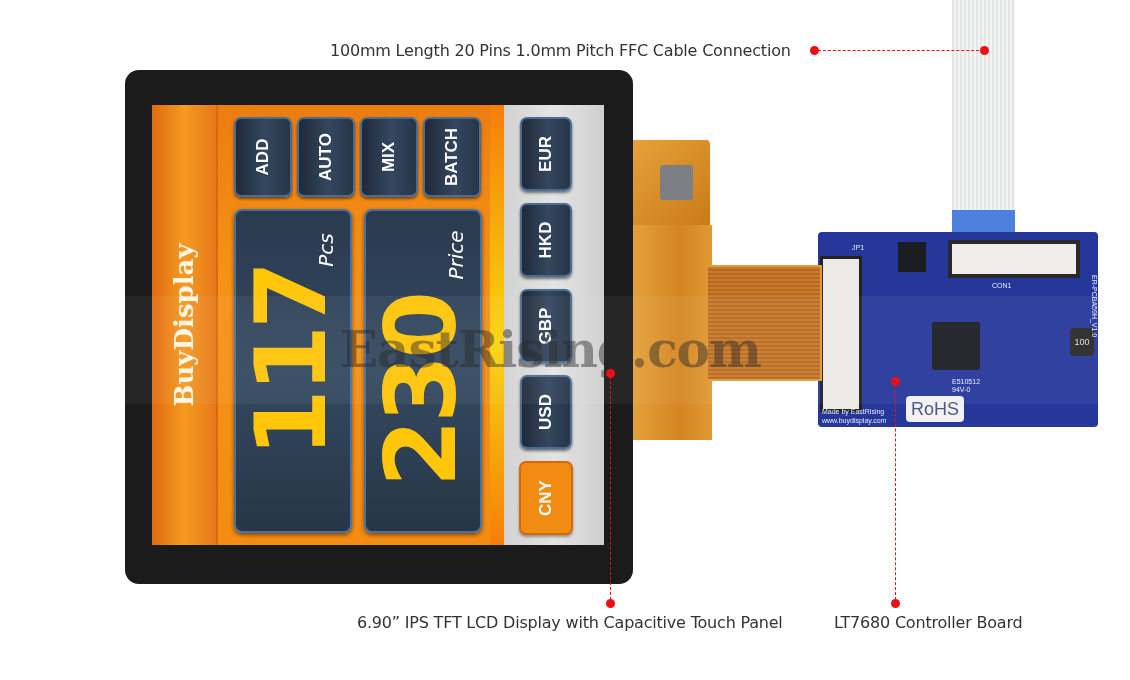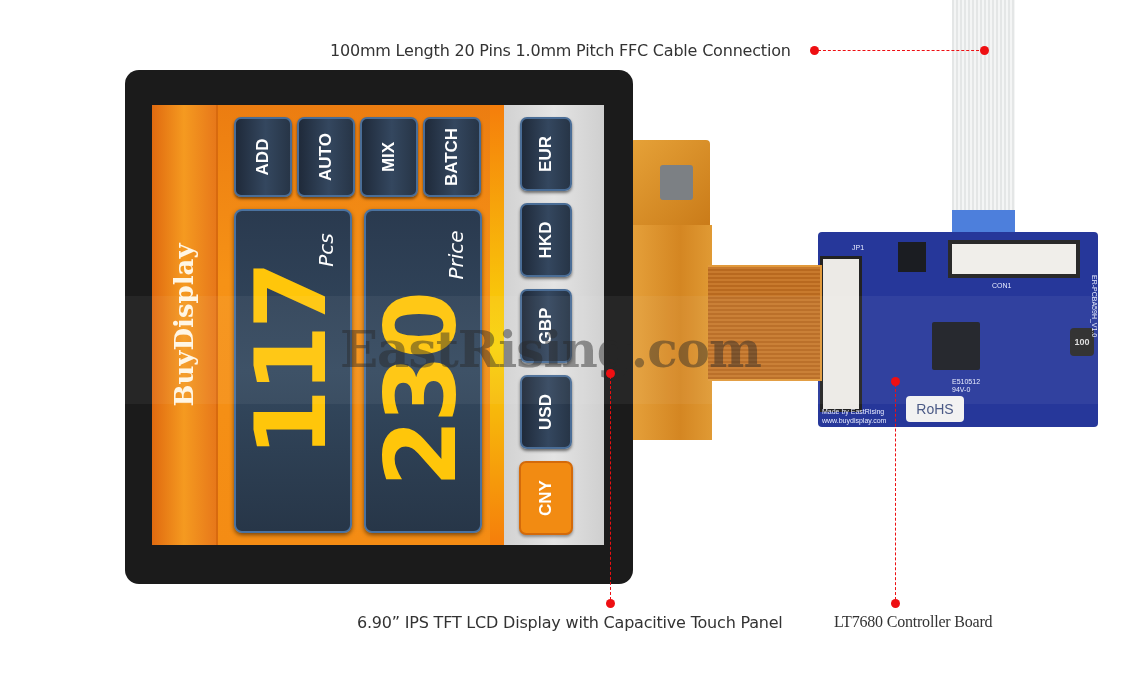--- a/index.html
+++ b/index.html
@@ -49,22 +49,22 @@
   .flex-main { left:632px; top:225px; width:80px; height:215px; background:linear-gradient(90deg,#e5a03a,#d48622 60%,#e09a34); }
   .flex-tail { left:708px; top:265px; width:112px; height:112px;
     background: repeating-linear-gradient(180deg,#c87a2d 0px,#c87a2d 2px,#b8691f 2px,#b8691f 4px); border:2px solid #e29a3c; border-left:none; }
 
   
   .pcb { left:818px; top:232px; width:280px; height:195px; background:#26379a; border-radius:4px; }
   .pcb-conn2 { left:820px; top:256px; width:36px; height:150px; background:#eceae6; border:3px solid #222; }
   .pcb-con1 { left:948px; top:240px; width:124px; height:30px; background:#f0eeea; border:4px solid #2a2a2a; }
   .pcb-chip { left:932px; top:322px; width:48px; height:48px; background:#1c1e24; border-radius:2px; }
   .pcb-u3 { left:898px; top:242px; width:28px; height:30px; background:#1b1d22; }
-  .pcb-ind { left:1070px; top:328px; width:24px; height:28px; background:#2a2a2a; border-radius:4px; color:#ddd; font-size:9px; display:flex; align-items:center; justify-content:center; font-weight:bold; }
-  .pcb-rohs { left:906px; top:396px; width:58px; height:26px; background:#f2f2f2; border-radius:4px; color:#4b5a86; font-size:14px; display:flex; align-items:center; justify-content:center; }
+  .pcb-ind { left:1070px; top:328px; width:24px; height:28px; background:#2a2a2a; border-radius:4px; color:#ddd; font-size:9px; display:flex; align-items:center; justify-content:center; font-weight:normal; }
+  .pcb-rohs { left:906px; top:396px; width:58px; height:26px; background:#f2f2f2; border-radius:4px; color:#4b5a86; font-size:18px; display:flex; align-items:center; justify-content:center; }
   .pcb-text { color:#e8ecff; font-size:7px; white-space:nowrap; }
 
   
   .watermark { left:340px; top:320px; font-family:"DejaVu Serif", serif; font-weight:bold; font-size:50px; color:rgba(40,40,40,0.45); white-space:nowrap; letter-spacing:-1px; }
   .wm-band { left:0; top:296px; width:1130px; height:108px; background:rgba(255,255,255,0.05); }
 </style>
 </head>
 <body>
 
 <div class="abs ffc"></div>
@@ -157,13 +157,13 @@
 <div class="dot" style="left:980px;top:46px;"></div>
 
 <div class="dot" style="left:606px;top:369px;"></div>
 <div class="vline" style="left:610px;top:376px;height:224px;"></div>
 <div class="dot" style="left:606px;top:599px;"></div>
 <div class="callout-text" style="left:357px;top:613px;">6.90” IPS TFT LCD Display with Capacitive Touch Panel</div>
 
 <div class="dot" style="left:891px;top:377px;"></div>
 <div class="vline" style="left:895px;top:384px;height:216px;"></div>
 <div class="dot" style="left:891px;top:599px;"></div>
-<div class="callout-text" style="left:834px;top:613px;font-family:Liberation Serif, serif;">LT7680 Controller Board</div>
+<div class="callout-text" style="left:834px;top:613px;">LT7680 Controller Board</div>
 
 </body></html>

